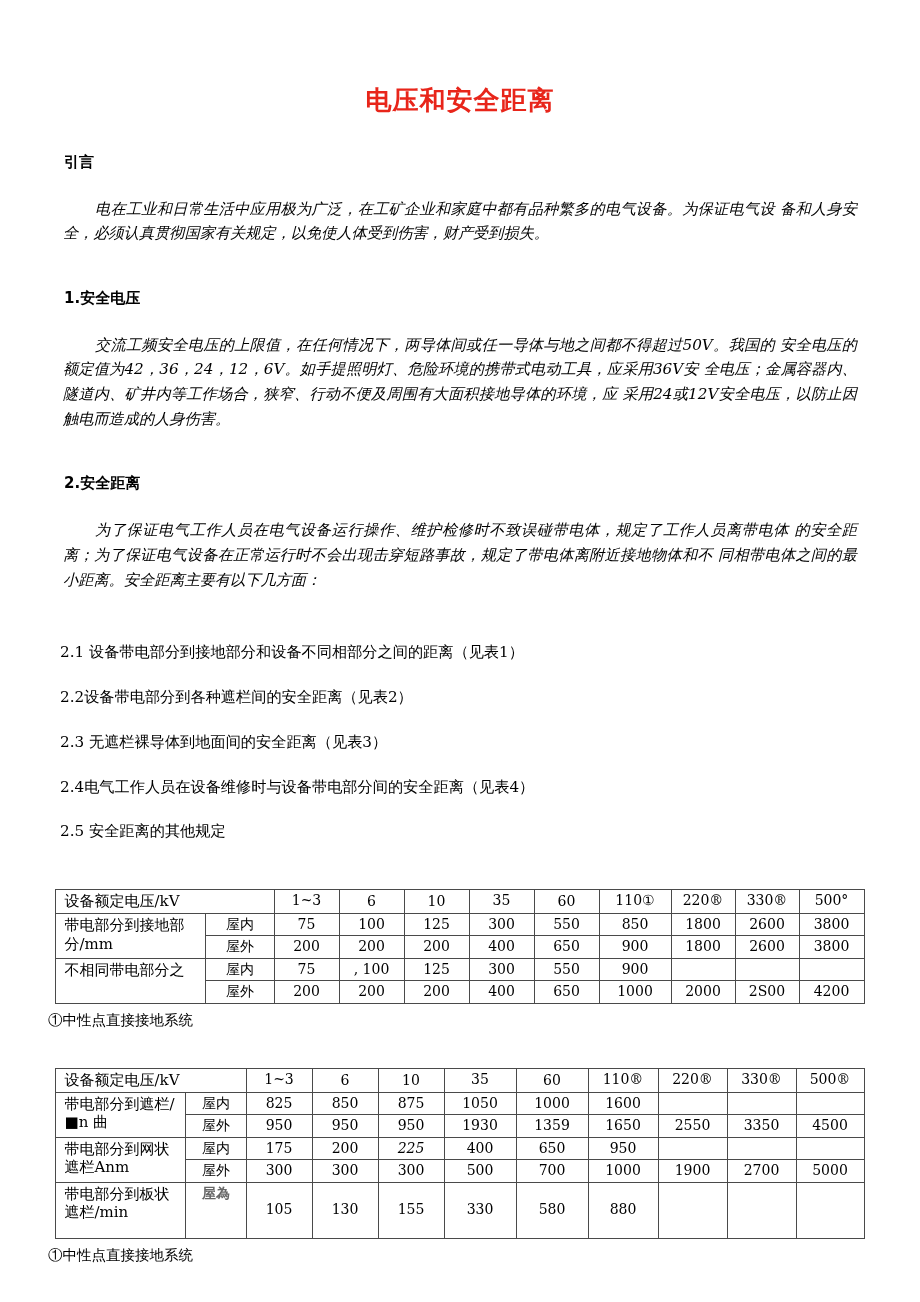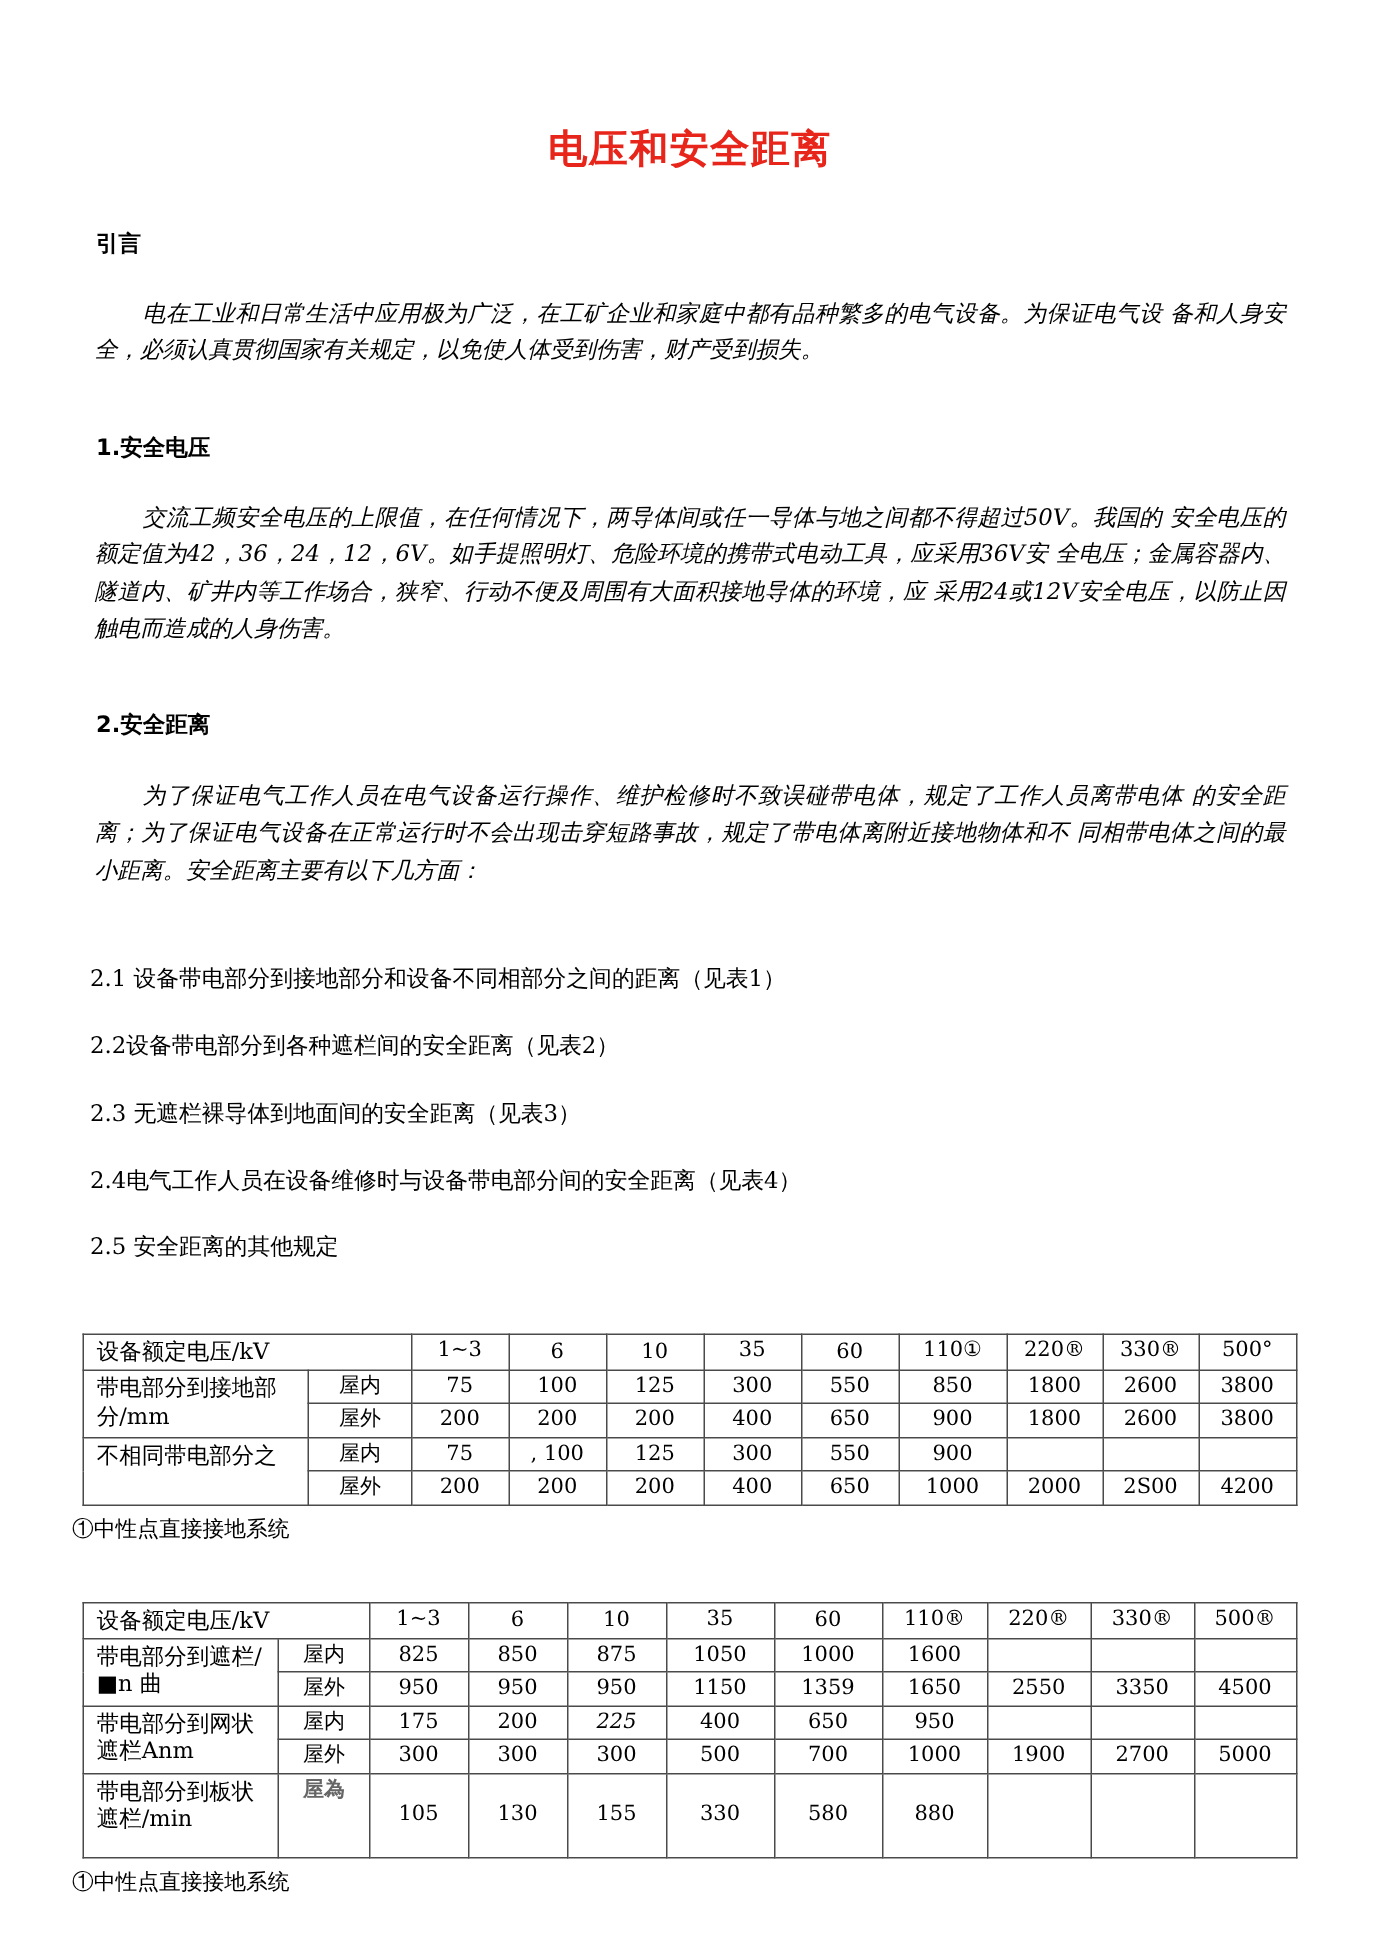--- a/index.html
+++ b/index.html
@@ -264,21 +264,21 @@
           <td class="va-top">1600</td>
           <td class="va-top"></td>
           <td class="va-top"></td>
           <td class="va-top"></td>
         </tr>
         <tr>
           <td class="va-mid">屋外</td>
           <td class="va-bot">950</td>
           <td class="va-bot">950</td>
           <td class="va-bot">950</td>
-          <td class="va-bot">1150</td>
+          <td class="va-bot">1930</td>
           <td class="va-bot">1359</td>
           <td class="va-bot">1650</td>
           <td class="va-bot">2550</td>
           <td class="va-bot">3350</td>
           <td class="va-bot">4500</td>
         </tr>
 
         <tr>
           <td class="lbl va-top" rowspan="2">带电部分到网状遮栏Anm</td>
           <td class="va-mid">屋内</td>

